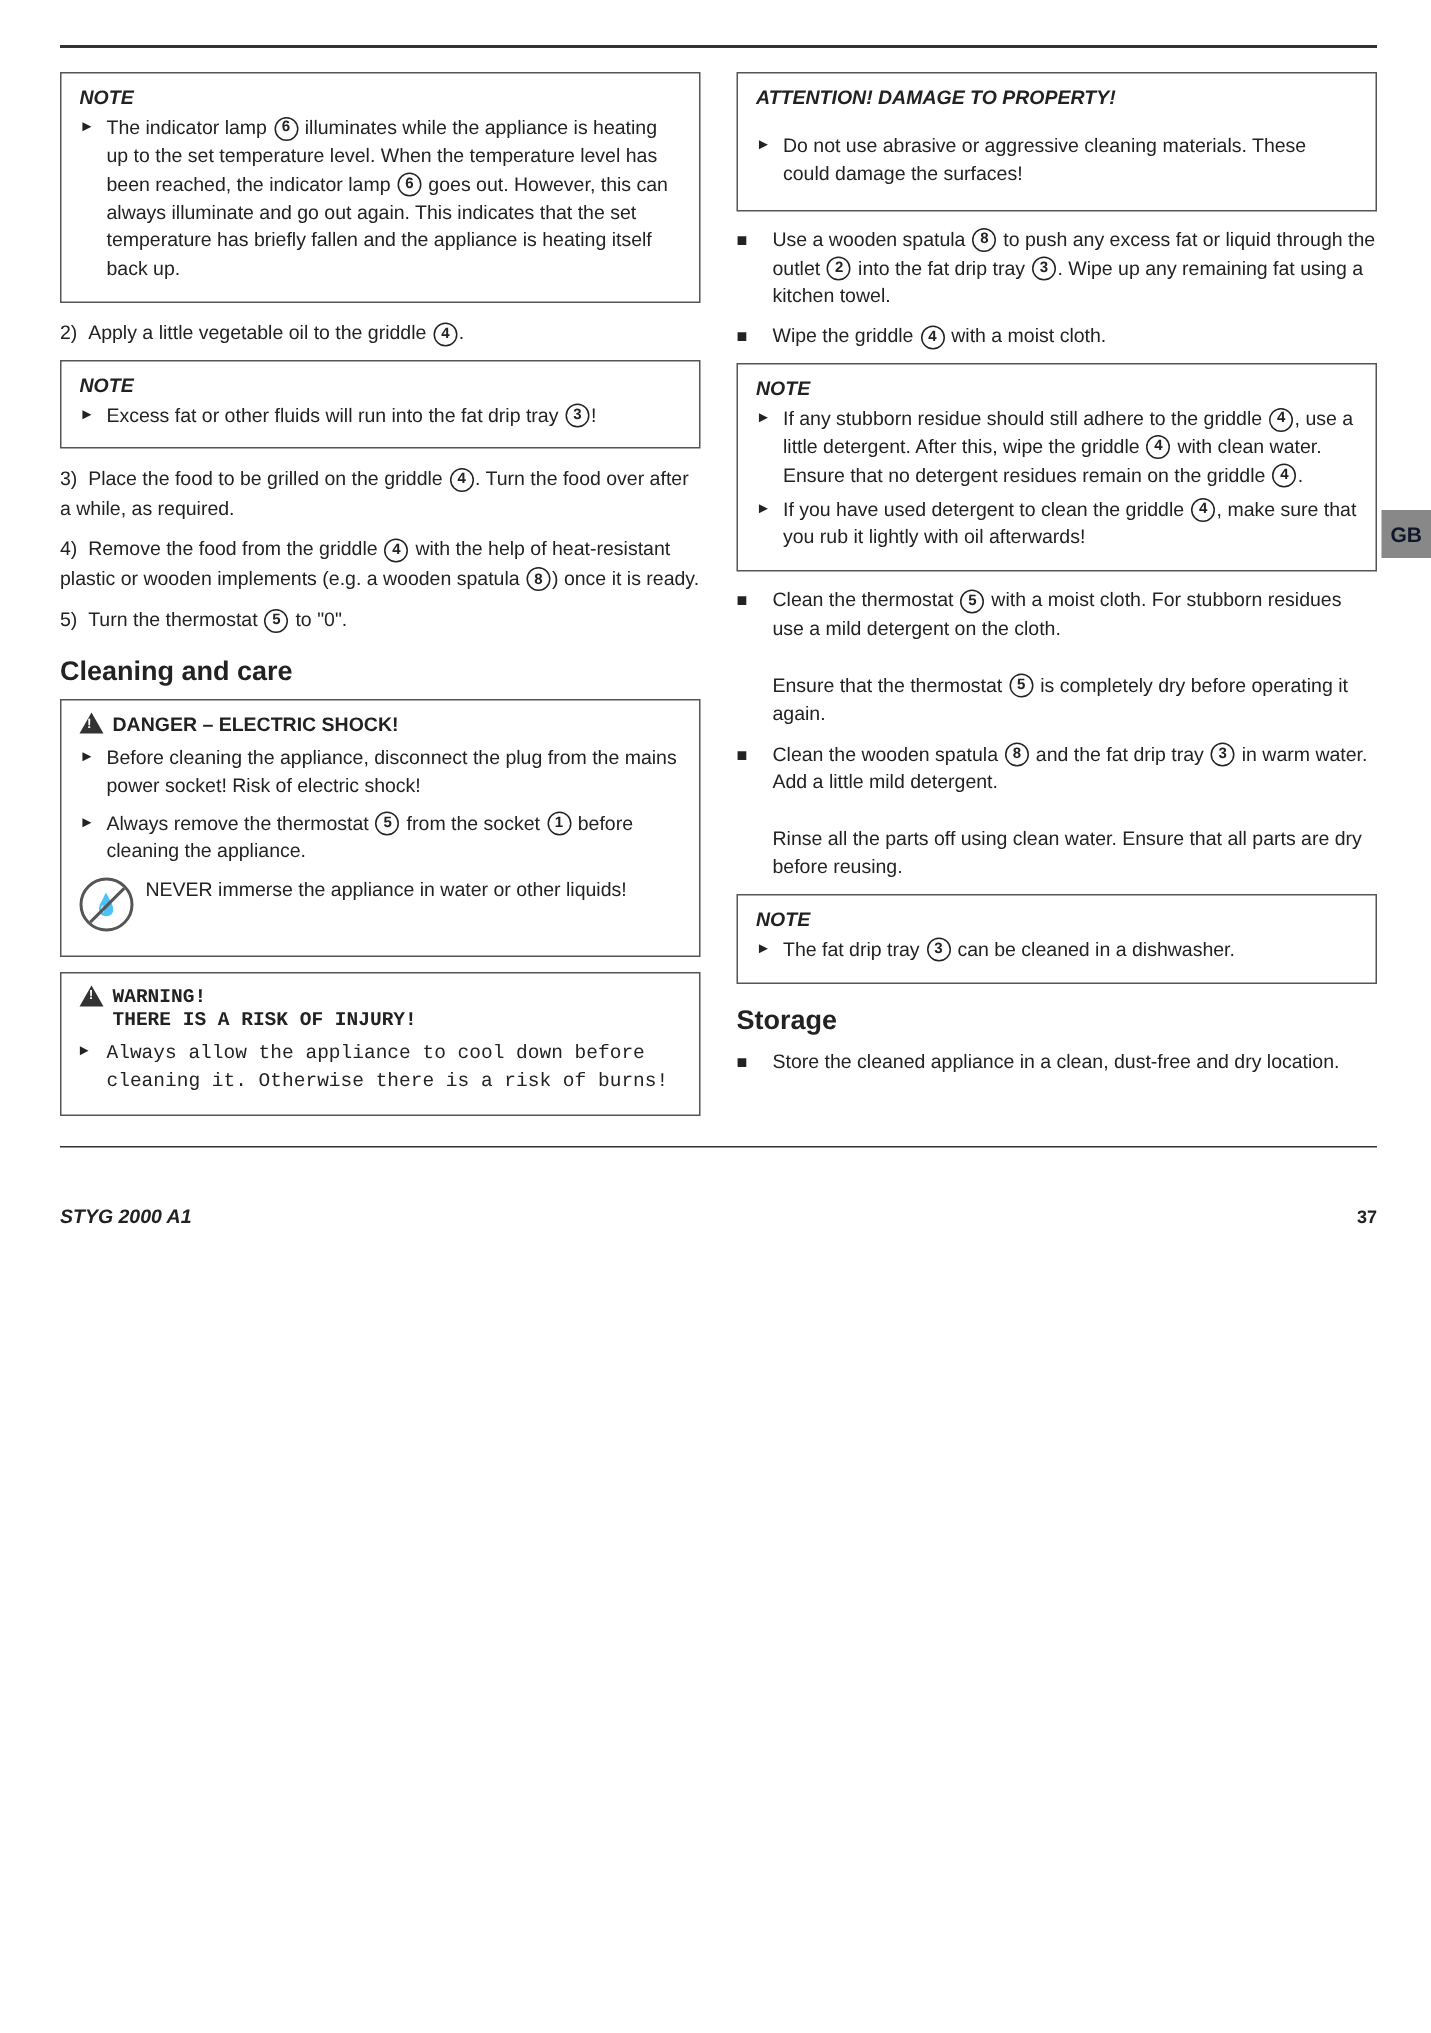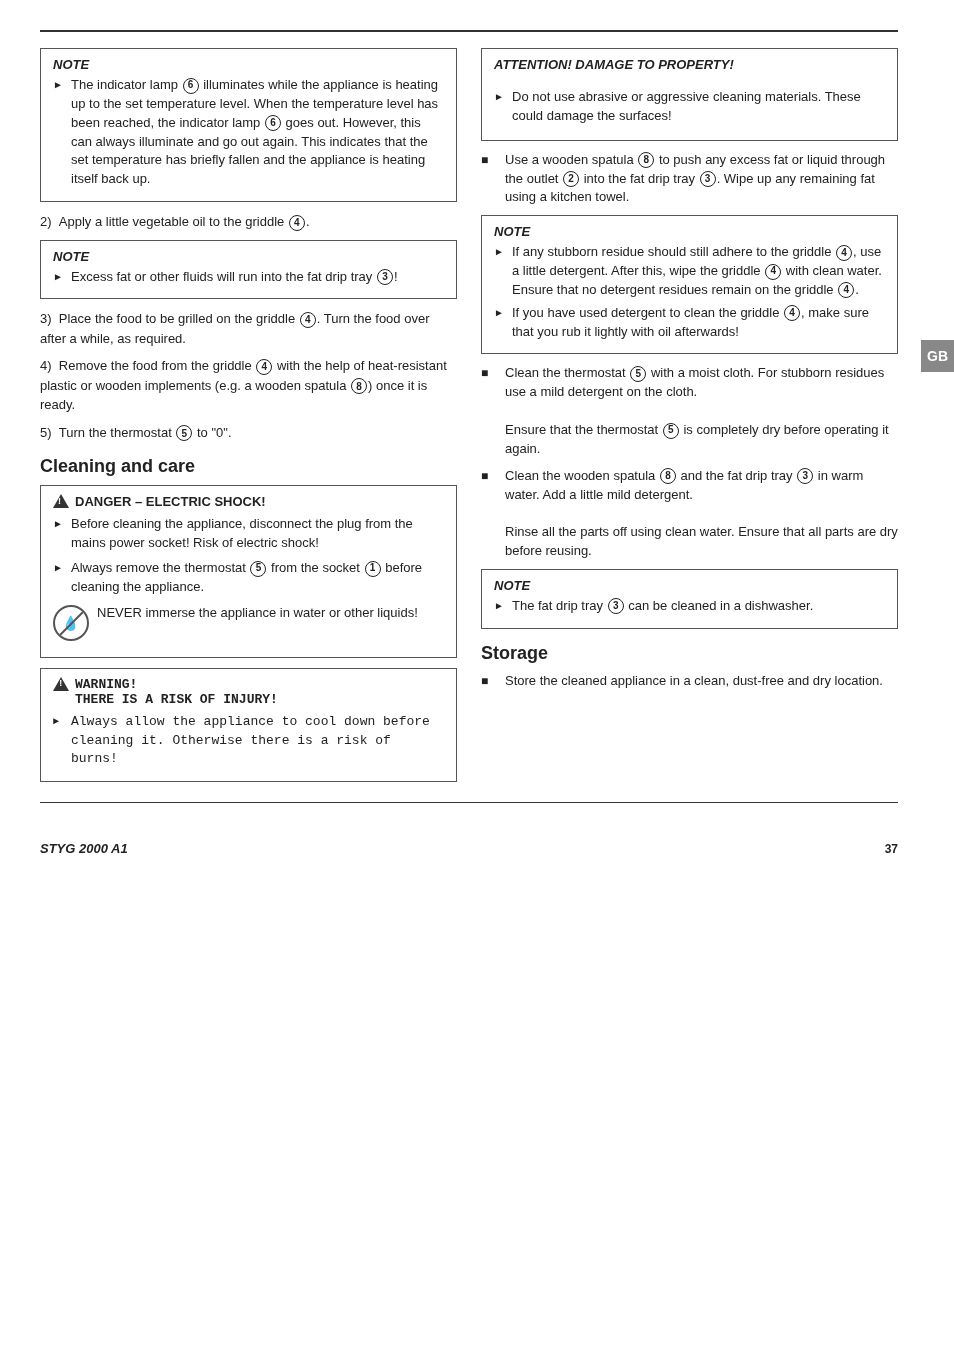--- a/index.html
+++ b/index.html
@@ -8,21 +8,21 @@
       font-size: 13px;
       background: #fff;
       color: #222;
       width: 954px;
       min-height: 1355px;
       position: relative;
     }
     .page {
       width: 954px;
       min-height: 1355px;
-      padding: 30px 56px 30px 40px;
+      padding: 30px 36px 30px 40px;
       position: relative;
     }
     .top-border {
       border-top: 2px solid #333;
       margin-bottom: 16px;
     }
     .two-col {
       display: flex;
       gap: 24px;
     }
@@ -236,21 +236,21 @@
       font-size: 10px;
       font-weight: bold;
       vertical-align: middle;
       margin: 0 1px;
       background: #fff;
     }
     .right-tab {
       position: absolute;
       right: 0;
       background: #888;
-      color: #ffffff;
+      color: #0f172a;
       font-weight: bold;
       font-size: 14px;
       padding: 8px 6px;
       writing-mode: horizontal-tb;
       top: 340px;
     }
     .footer {
       display: flex;
       justify-content: space-between;
       align-items: flex-end;
@@ -344,20 +344,21 @@
 
       <div class="attention-box">
         <div class="attention-title">ATTENTION! DAMAGE TO PROPERTY!</div>
         <ul class="arrow-list">
           <li>Do not use abrasive or aggressive cleaning materials. These could damage the surfaces!</li>
         </ul>
       </div>
 
       <ul class="bullet-list">
         <li>Use a wooden spatula <span class="circle-num">8</span> to push any excess fat or liquid through the outlet <span class="circle-num">2</span> into the fat drip tray <span class="circle-num">3</span>. Wipe up any remaining fat using a kitchen towel.</li>
+        <li>Wipe the griddle <span class="circle-num">4</span> with a moist cloth.</li>
       </ul>
 
       <div class="note-box">
         <div class="note-title">NOTE</div>
         <ul class="arrow-list">
           <li>If any stubborn residue should still adhere to the griddle <span class="circle-num">4</span>, use a little detergent. After this, wipe the griddle <span class="circle-num">4</span> with clean water. Ensure that no detergent residues remain on the griddle <span class="circle-num">4</span>.</li>
           <li>If you have used detergent to clean the griddle <span class="circle-num">4</span>, make sure that you rub it lightly with oil afterwards!</li>
         </ul>
       </div>
 

